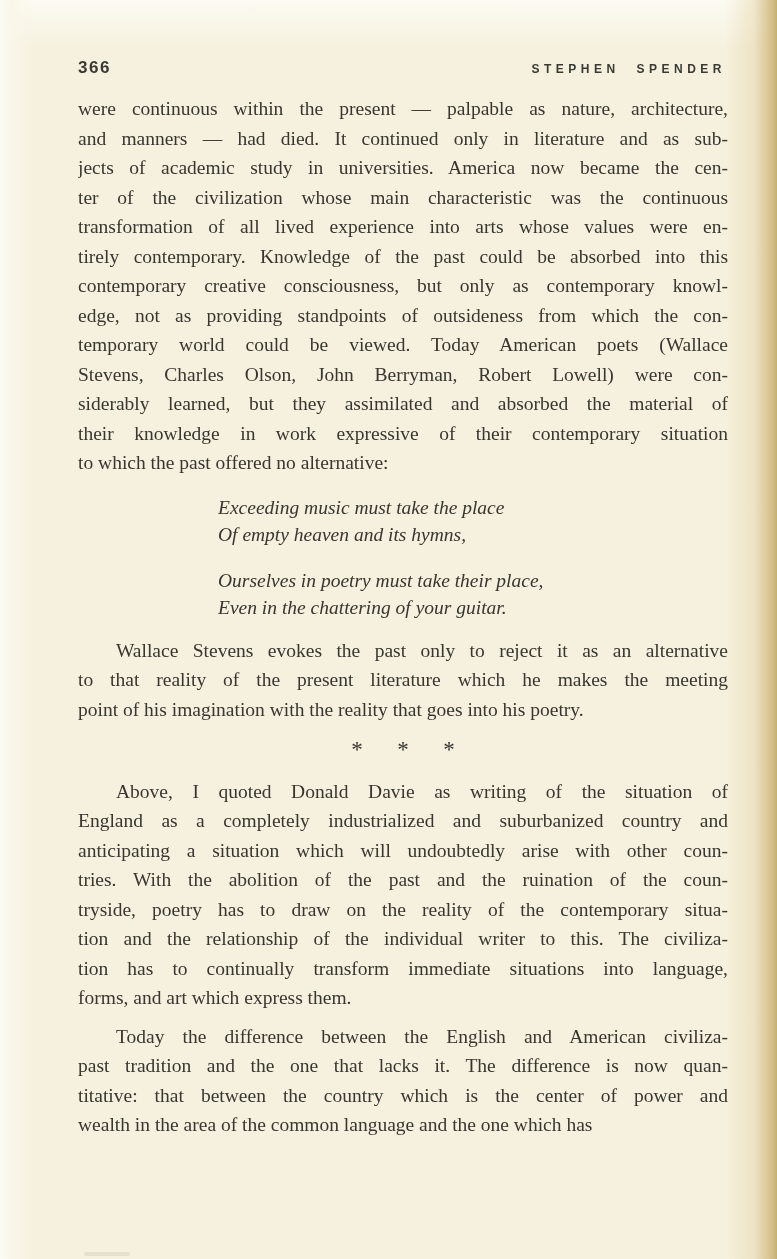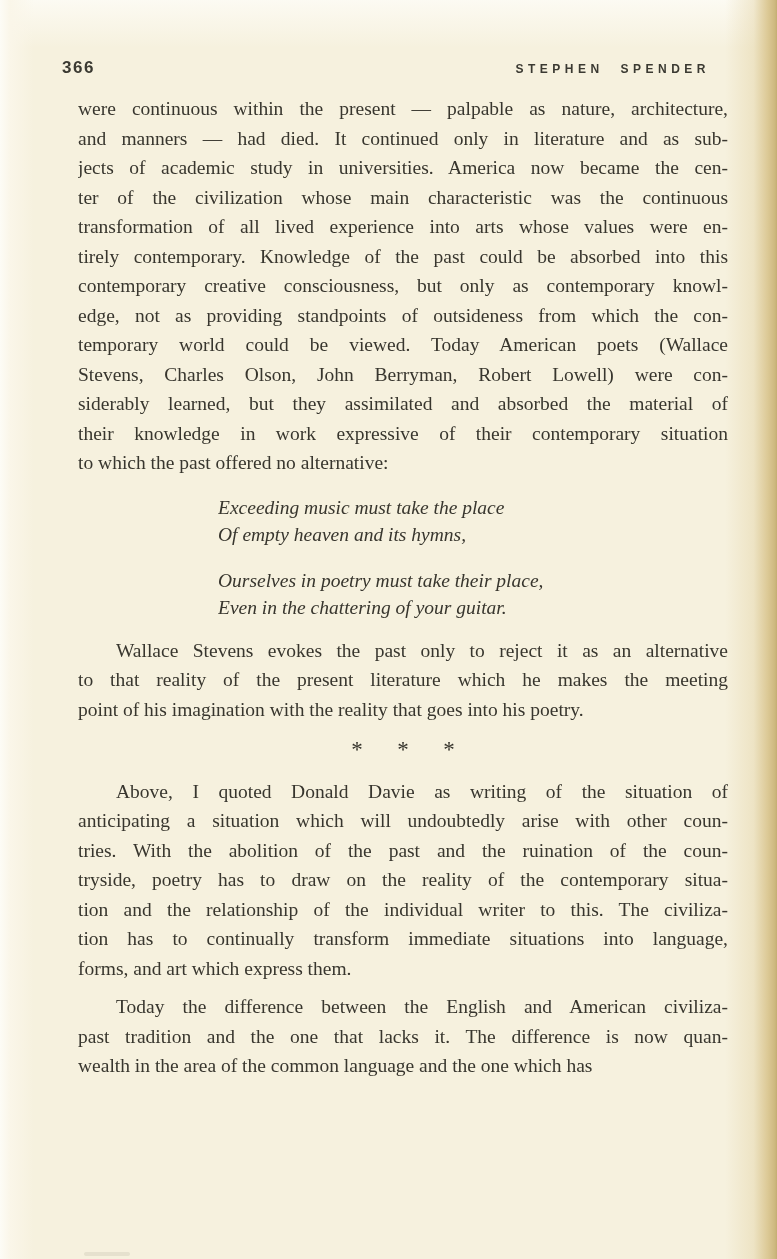--- a/index.html
+++ b/index.html
@@ -34,21 +34,21 @@
       #c3ad72 100%);
     pointer-events: none;
   }
   .scan-artifact {
     position: absolute; left: 84px; top: 1252px; width: 46px; height: 4px;
     background: rgba(90,85,70,0.10); border-radius: 2px; pointer-events: none;
   }
 
   
   .running-head {
-    position: absolute; top: 58px; left: 62px; width: 648px;
+    position: absolute; top: 58px; left: 78px; width: 648px;
     display: flex; justify-content: space-between; align-items: baseline;
     font-family: "Liberation Sans", sans-serif;
     color: #3b3a32;
   }
   .folio { font-size: 17px; font-weight: 600; letter-spacing: 1.5px; }
   .running-title { font-size: 12px; font-weight: 700; letter-spacing: 4.5px; word-spacing: 9px; }
 
   
   .text-block {
     position: absolute; top: 94px; left: 78px; width: 650px;
@@ -113,30 +113,32 @@
         <div class="line">Even in the chattering of your guitar.</div>
       </div>
       <div class="para">
         <div class="line j indent">Wallace Stevens evokes the past only to reject it as an alternative</div>
         <div class="line j">to that reality of the present literature which he makes the meeting</div>
         <div class="line">point of his imagination with the reality that goes into his poetry.</div>
       </div>
       <div class="separator">*  *  *</div>
       <div class="para">
         <div class="line j indent">Above, I quoted Donald Davie as writing of the situation of</div>
+        <div class="line j">England as a completely industrialized and suburbanized country and</div>
         <div class="line j">anticipating a situation which will undoubtedly arise with other coun-</div>
         <div class="line j">tries. With the abolition of the past and the ruination of the coun-</div>
         <div class="line j">tryside, poetry has to draw on the reality of the contemporary situa-</div>
         <div class="line j">tion and the relationship of the individual writer to this. The civiliza-</div>
         <div class="line j">tion has to continually transform immediate situations into language,</div>
         <div class="line">forms, and art which express them.</div>
       </div>
       <div class="para space-before">
         <div class="line j indent">Today the difference between the English and American civiliza-</div>
         <div class="line j">past tradition and the one that lacks it. The difference is now quan-</div>
+        <div class="line j">titative: that between the country which is the center of power and</div>
         <div class="line">wealth in the area of the common language and the one which has</div>
       </div>
     </main>
 
   <div class="edge-top"></div>
   <div class="edge-left"></div>
   <div class="edge-right"></div>
   <div class="scan-artifact"></div>
 </div>
 

